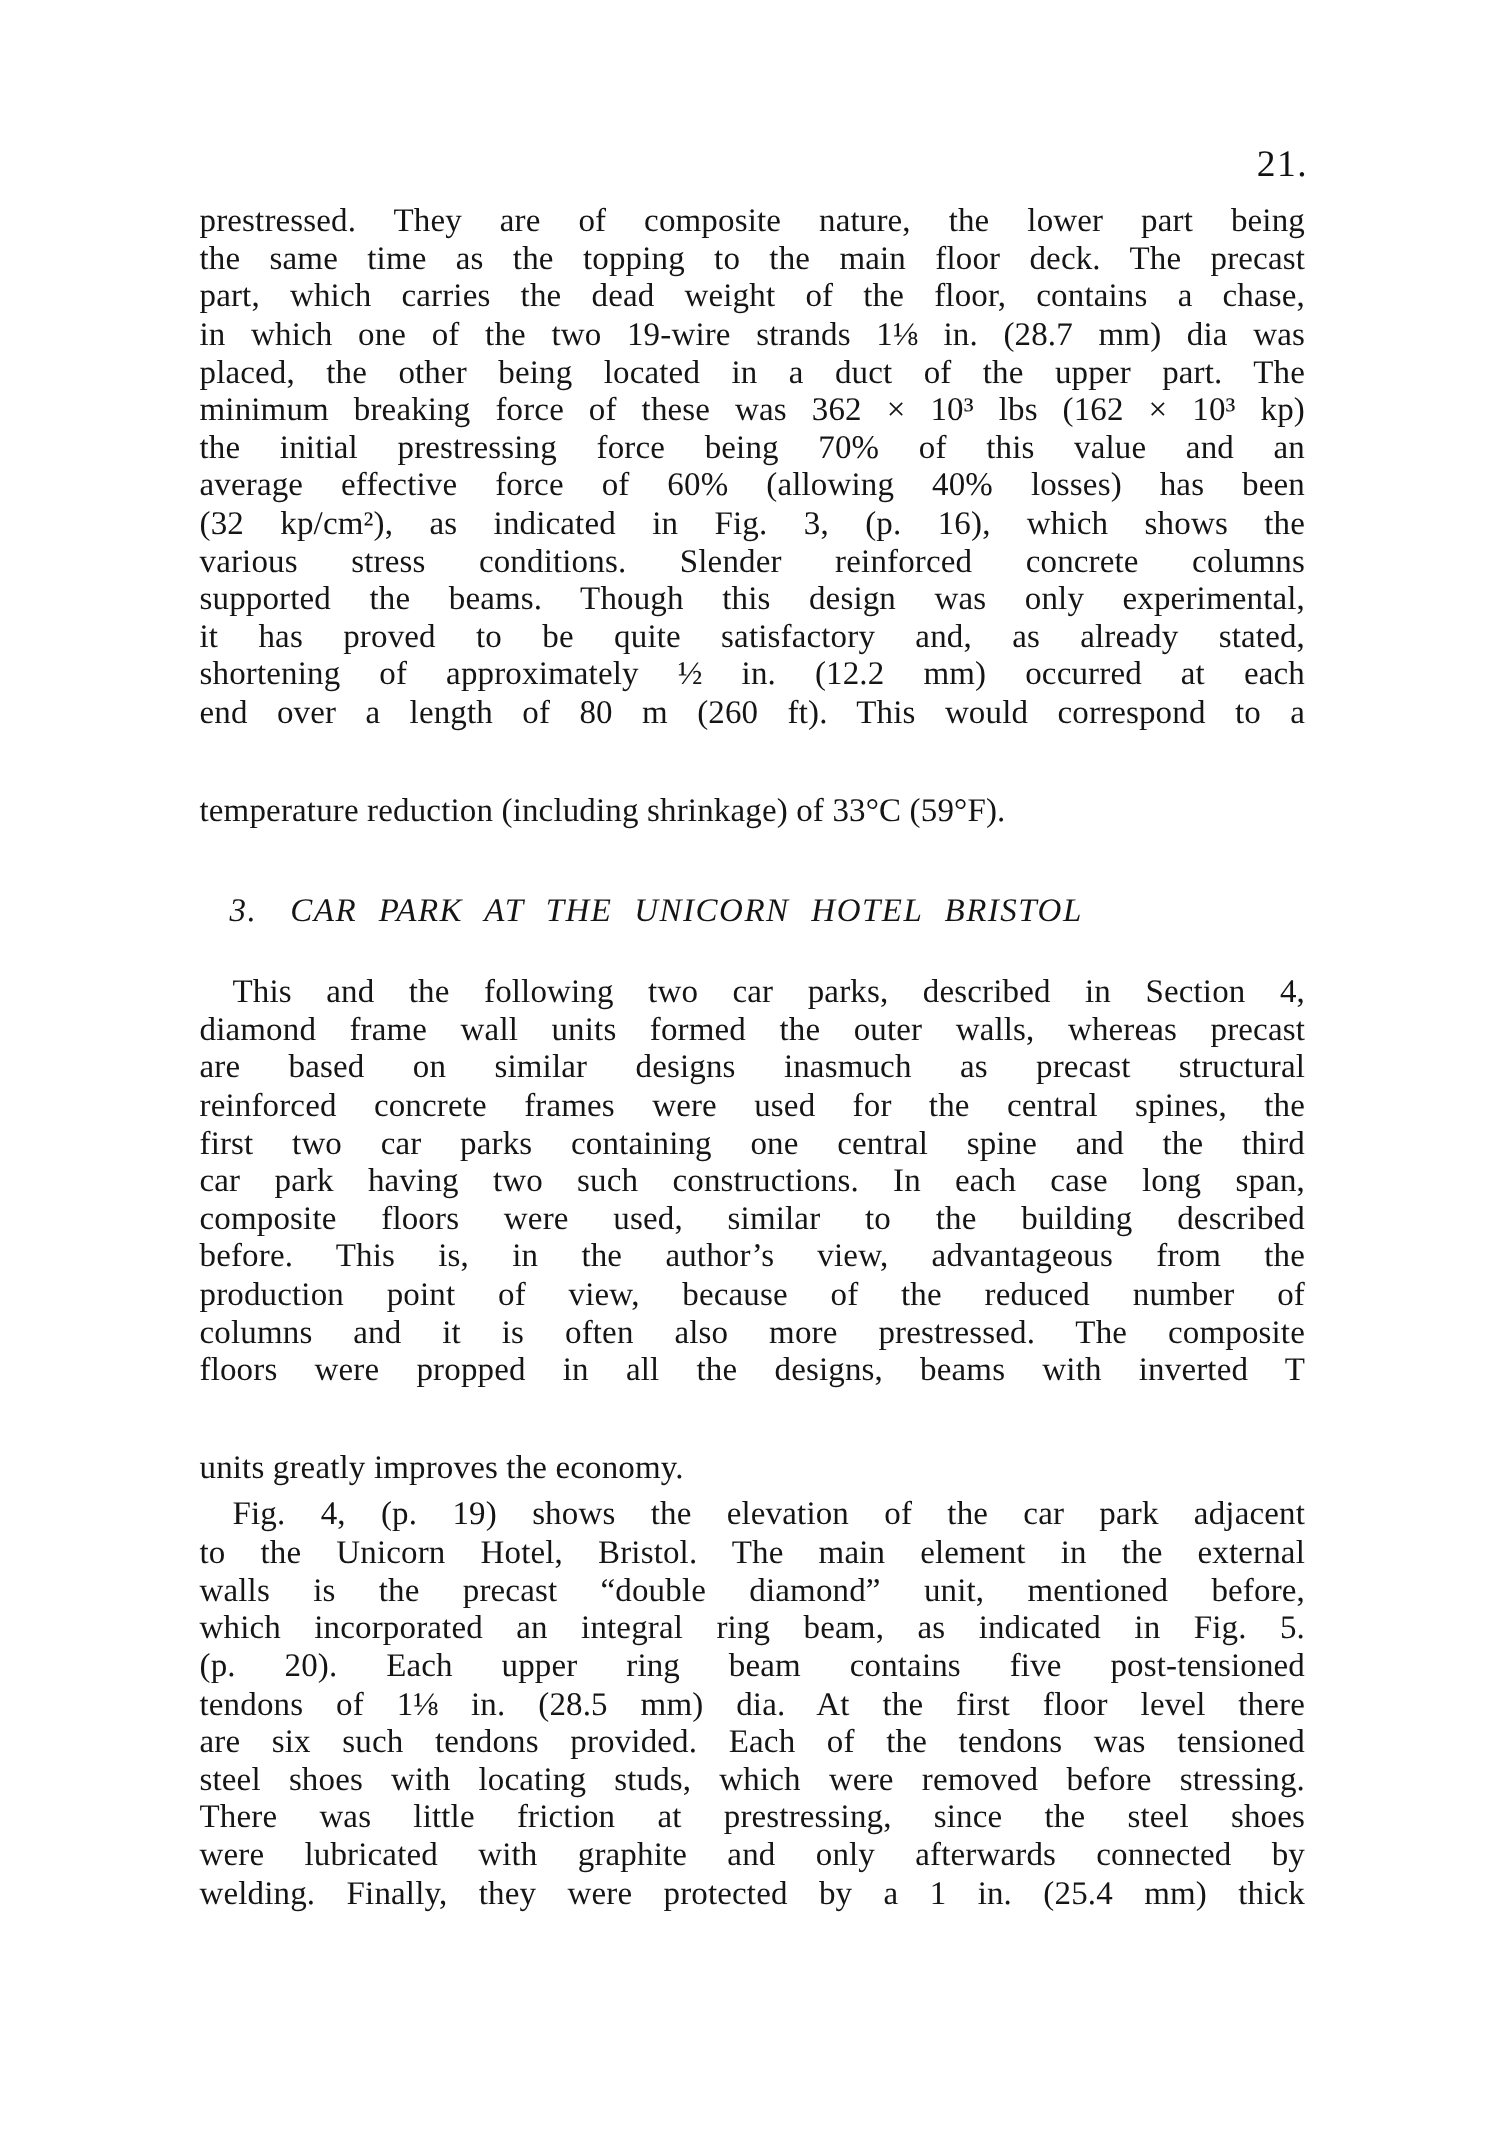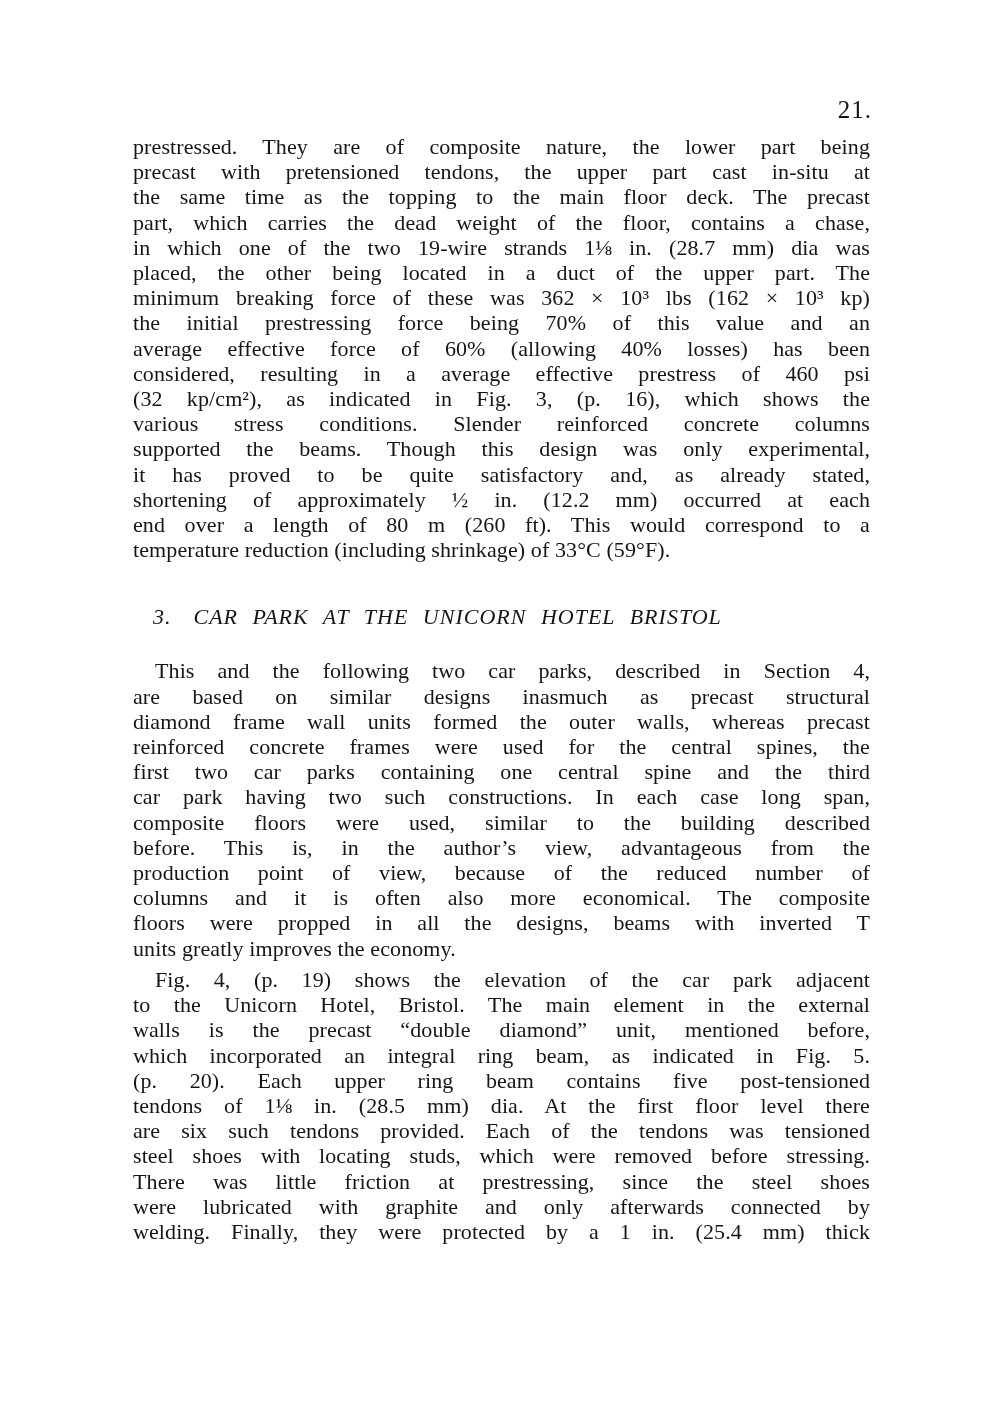--- a/index.html
+++ b/index.html
@@ -34,20 +34,21 @@
     letter-spacing: 0.1px;
   }
   .para .line {
     text-align: justify;
     text-align-last: justify;
     white-space: normal;
   }
   .para .line.last {
     text-align: right;
     text-align-last: left;
+    margin-top: 40px;
   }
   .para .line.first-indent {
     text-indent: 22px;
   }
   .heading {
     margin: 42px 0 28px 20px;
     font-size: 22px;
     font-weight: normal;
     font-style: italic;
     line-height: 26px;
@@ -67,53 +68,51 @@
 </style>
 </head>
 <body>
 
 <div class="page">
   <div class="page-number">21.</div>
 
   <div class="content">
     <div class="para para-1">
         <div class="line">prestressed. They are of composite nature, the lower part being</div>
-        <div class="line">precast with pretensioned tendons, the upper part cast in-situ at</div>
         <div class="line">the same time as the topping to the main floor deck. The precast</div>
         <div class="line">part, which carries the dead weight of the floor, contains a chase,</div>
         <div class="line">in which one of the two 19-wire strands 1⅛ in. (28.7 mm) dia was</div>
         <div class="line">placed, the other being located in a duct of the upper part.  The</div>
         <div class="line">minimum breaking force of these was 362 × 10³ lbs (162 × 10³ kp)</div>
         <div class="line">the initial prestressing force being 70% of this value and an</div>
         <div class="line">average effective force of 60% (allowing 40% losses) has been</div>
-        <div class="line">considered, resulting in a average effective prestress of 460 psi</div>
         <div class="line">(32 kp/cm²), as indicated in Fig. 3, (p. 16), which shows the</div>
         <div class="line">various stress conditions.  Slender reinforced concrete columns</div>
         <div class="line">supported the beams. Though this design was only experimental,</div>
         <div class="line">it has proved to be quite satisfactory and, as already stated,</div>
         <div class="line">shortening of approximately ½ in. (12.2 mm) occurred at each</div>
         <div class="line">end over a length of 80 m (260 ft). This would correspond to a</div>
         <div class="line last">temperature reduction (including shrinkage) of 33°C (59°F).</div>
       </div>
 
     <h2 class="heading">
       <span class="h-num">3.</span><span class="h-title">CAR PARK AT THE UNICORN HOTEL BRISTOL</span>
     </h2>
 
     <div class="para para-2">
         <div class="line first-indent">This and the following two car parks, described in Section 4,</div>
+        <div class="line">diamond frame wall units formed the outer walls, whereas precast</div>
         <div class="line">are based on similar designs inasmuch as precast structural</div>
-        <div class="line">diamond frame wall units formed the outer walls, whereas precast</div>
         <div class="line">reinforced concrete frames were used for the central spines, the</div>
         <div class="line">first two car parks containing one central spine and the third</div>
         <div class="line">car park having two such constructions. In each case long span,</div>
         <div class="line">composite floors were used, similar to the building described</div>
         <div class="line">before. This is, in the author’s view, advantageous from the</div>
         <div class="line">production point of view, because of the reduced number of</div>
-        <div class="line">columns and it is often also more economical. The composite</div>
+        <div class="line">columns and it is often also more prestressed. The composite</div>
         <div class="line">floors were propped in all the designs, beams with inverted T</div>
         <div class="line last">units greatly improves the economy.</div>
       </div>
 
     <div class="para para-3">
         <div class="line first-indent">Fig. 4, (p. 19) shows the elevation of the car park adjacent</div>
         <div class="line">to the Unicorn Hotel, Bristol. The main element in the external</div>
         <div class="line">walls is the precast “double diamond” unit, mentioned before,</div>
         <div class="line">which incorporated an integral ring beam, as indicated in Fig. 5.</div>
         <div class="line">(p. 20). Each upper ring beam contains five post-tensioned</div>

